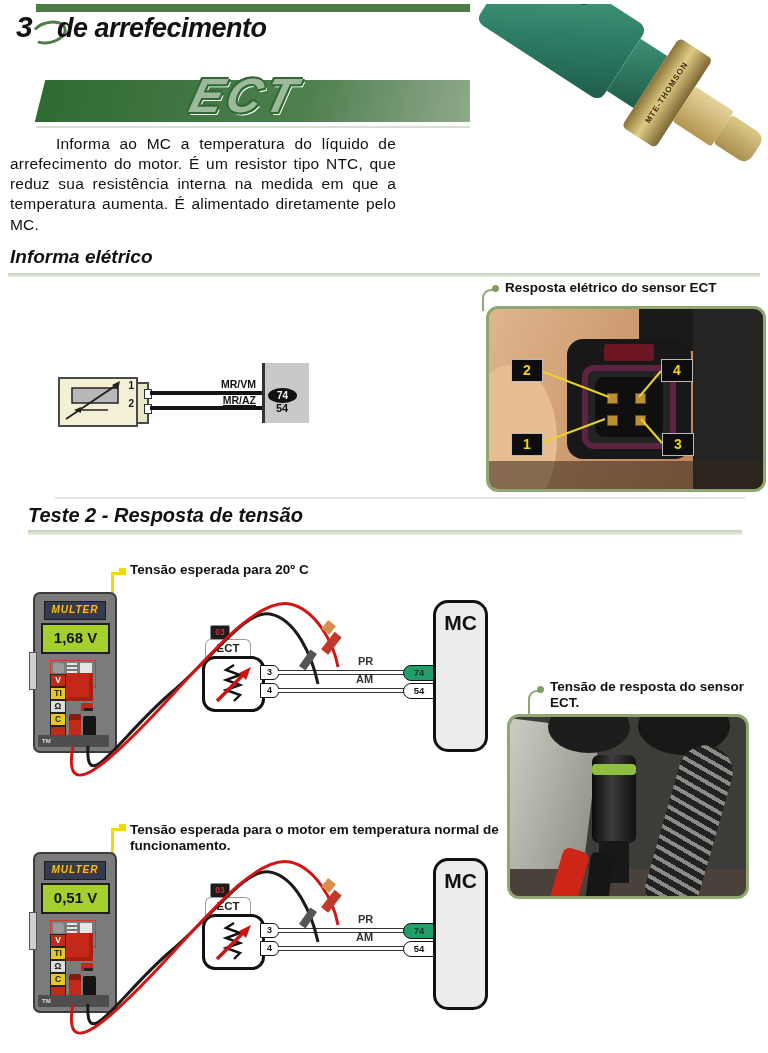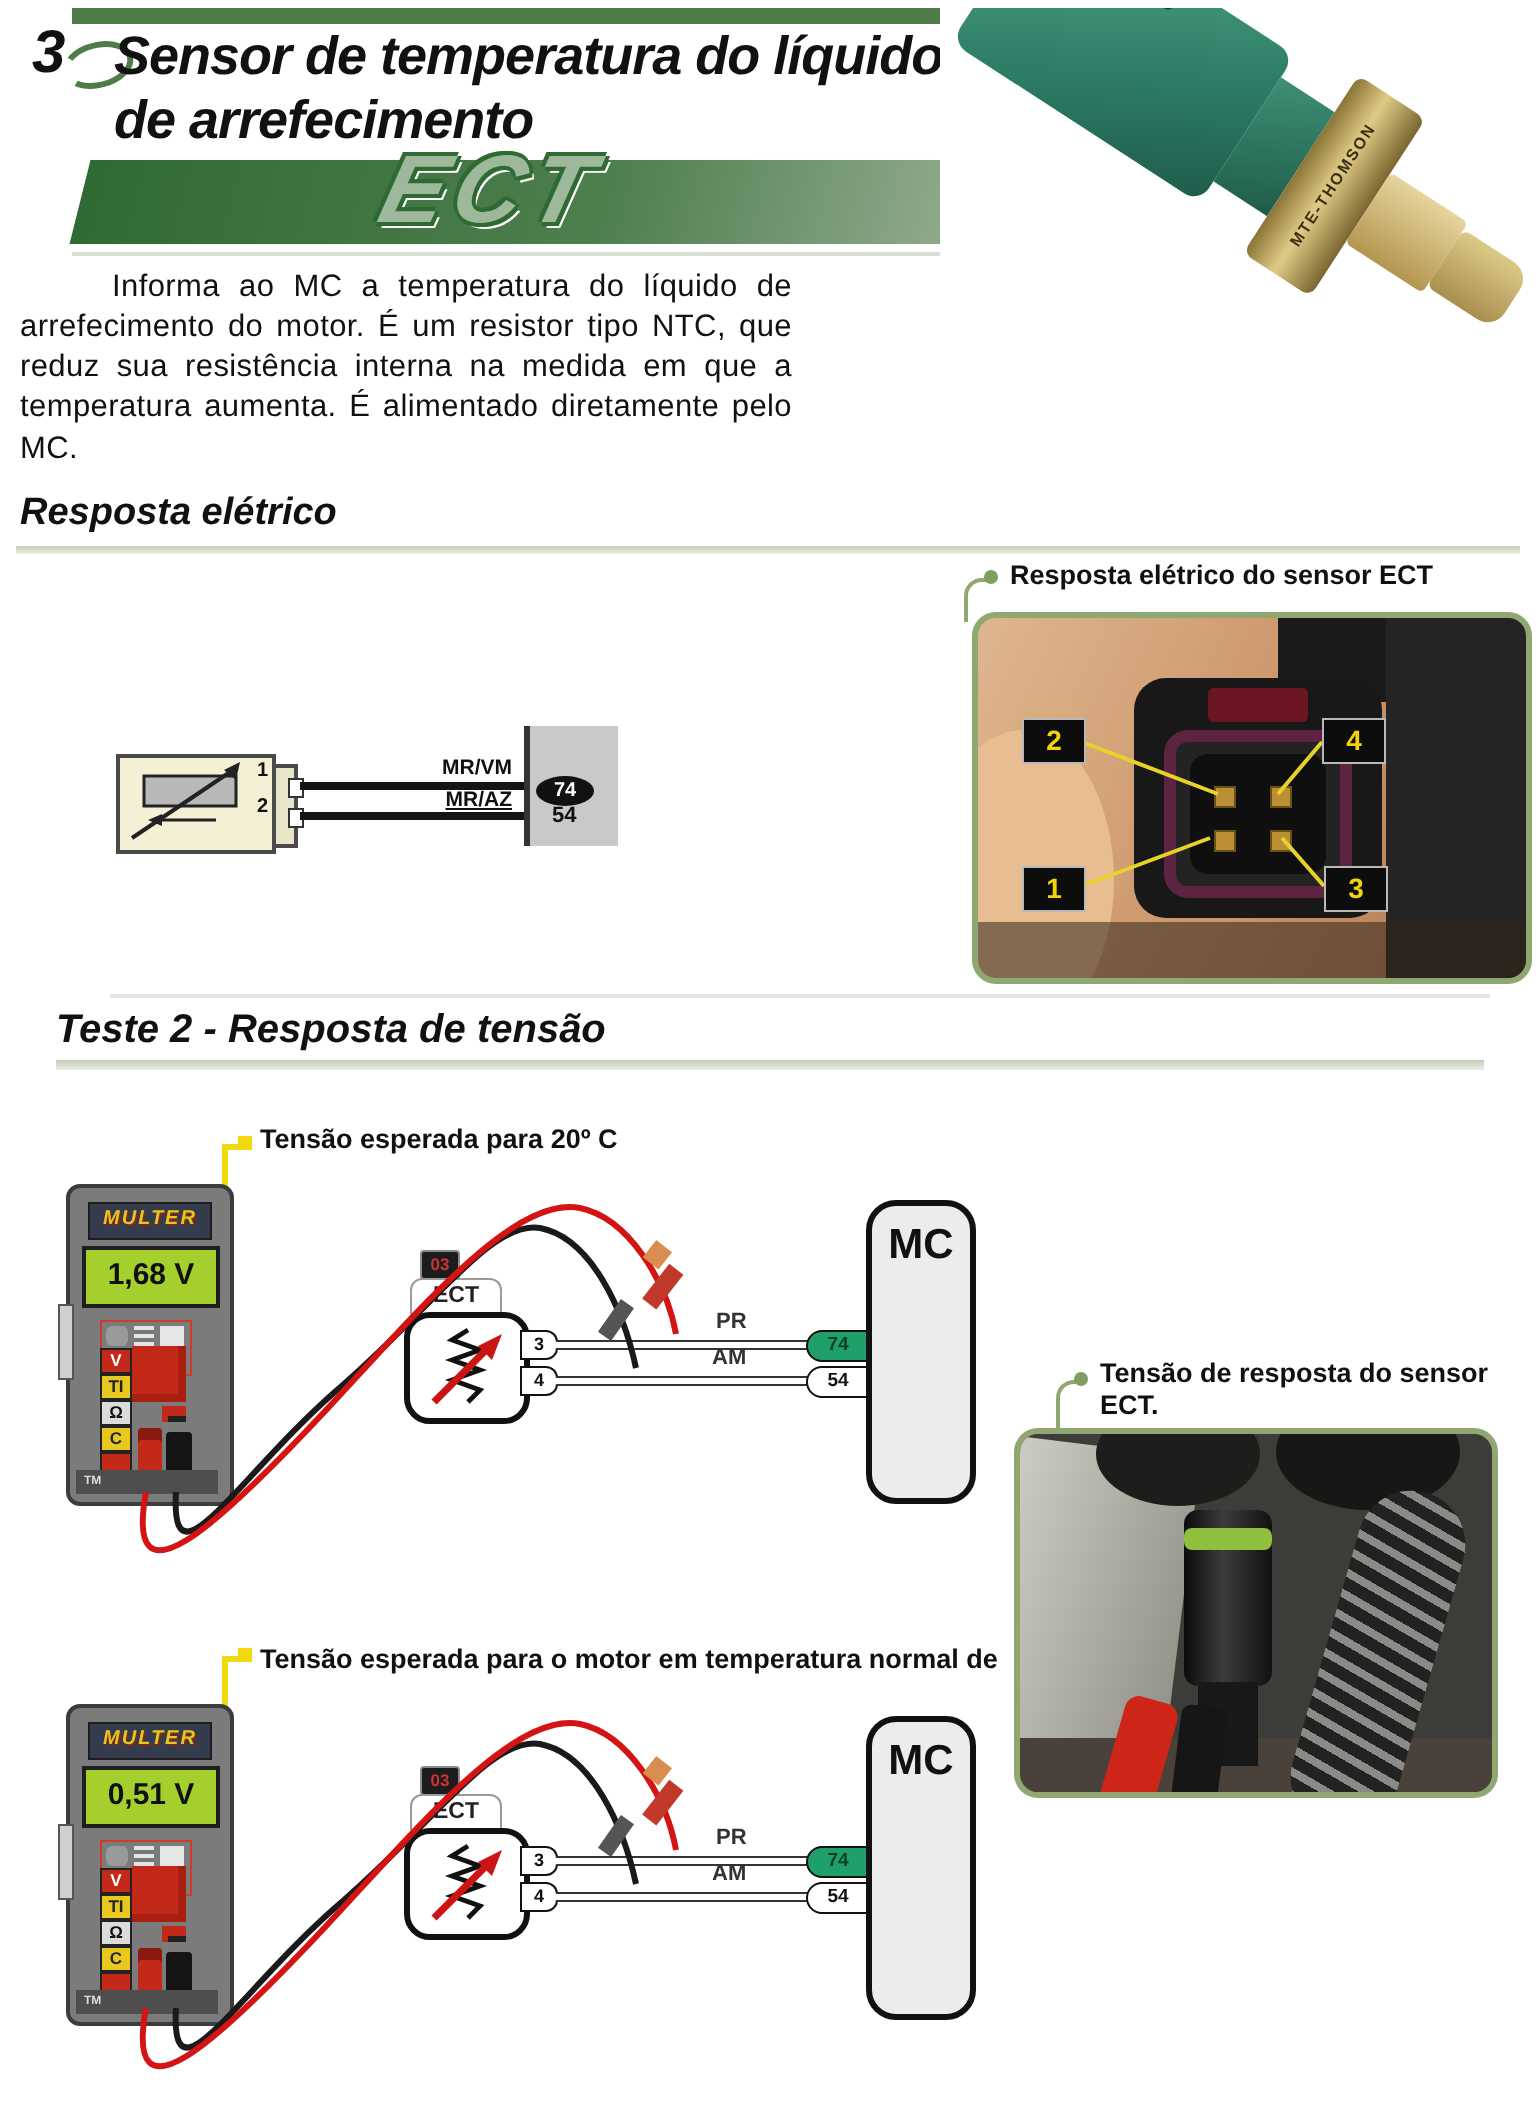--- a/index.html
+++ b/index.html
@@ -116,21 +116,20 @@
 </style>
 </head>
 <body>
 
 <div id="page">
 
   <div class="abs topbar"></div>
   <div class="abs sec-swoosh"></div>
   <div class="abs sec-num">3</div>
   <div class="abs title">
-    <div>Sensor de temperatura do líquido</div>
     <div>de arrefecimento</div>
   </div>
   <div class="abs banner">
     <span class="abs banner-text">ECT</span>
   </div>
   <div class="abs banner-underline"></div>
 
   <div class="abs sensor-photo">
     <div class="sensor-group">
       <div class="s-conn">
@@ -140,21 +139,21 @@
       <div class="s-hex">
           <span>MTE-THOMSON</span>
         </div>
       <div class="s-neck"></div>
       <div class="s-tip"></div>
     </div>
   </div>
 
   <p class="abs intro" style="margin:0;">Informa ao MC a temperatura do líquido de arrefecimento do motor. É um resistor tipo NTC, que reduz sua resistência interna na medida em que a temperatura aumenta. É alimentado diretamente pelo MC.</p>
 
-  <div class="abs sub-head" style="left:10px;top:247px;">Resposta elétrico</div>
+  <div class="abs sub-head" style="left:10px;top:247px;">Informa elétrico</div>
   <div class="abs rule" style="left:8px;top:273px;width:752px;"></div>
 
   <div class="abs cbox">
     <svg width="76" height="46" viewBox="0 0 76 46">
       <rect x="12" y="9" width="46" height="15" fill="#b8b8b8" stroke="#222" stroke-width="1.5"></rect>
       <line x1="6" y1="40" x2="58" y2="5" stroke="#222" stroke-width="2"></line>
       <polygon points="60,2 52,6 58,11" fill="#222"></polygon>
       <line x1="18" y1="31" x2="48" y2="31" stroke="#222" stroke-width="1.5"></line>
       <polygon points="14,31 21,28 21,34" fill="#222"></polygon>
     </svg>
@@ -250,20 +249,21 @@
   <div class="abs wlbl" style="left:356px;top:674px;">AM</div>
   <div class="abs pill pill-g" style="left:403px;top:665px;">74</div>
   <div class="abs pill pill-w" style="left:403px;top:683px;">54</div>
   <div class="abs mcbox" style="left:433px;top:600px;">MC</div>
 
   <div class="abs ycall" style="left:111px;top:828px;width:3px;height:70px;"></div>
   <div class="abs ycall" style="left:111px;top:828px;width:13px;height:3px;"></div>
   <div class="abs ycall" style="left:119px;top:824px;width:7px;height:7px;"></div>
   <div class="abs cap" style="left:130px;top:822px;width:480px;">
     <div>Tensão esperada para o motor em temperatura normal de</div>
+    <div>funcionamento.</div>
   </div>
 
   <div class="abs meter" style="left:33px;top:852px;">
     <div class="m-side"></div>
     <div class="m-brand">MULTER</div>
     <div class="m-lcd">0,51 V</div>
     <div class="m-panel">
       <div class="m-ico"></div>
       <div class="m-bars"></div>
       <div class="m-white"></div>

